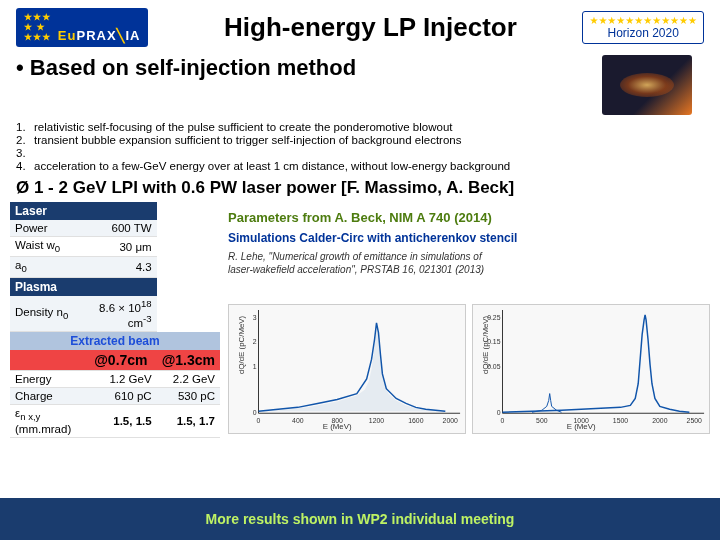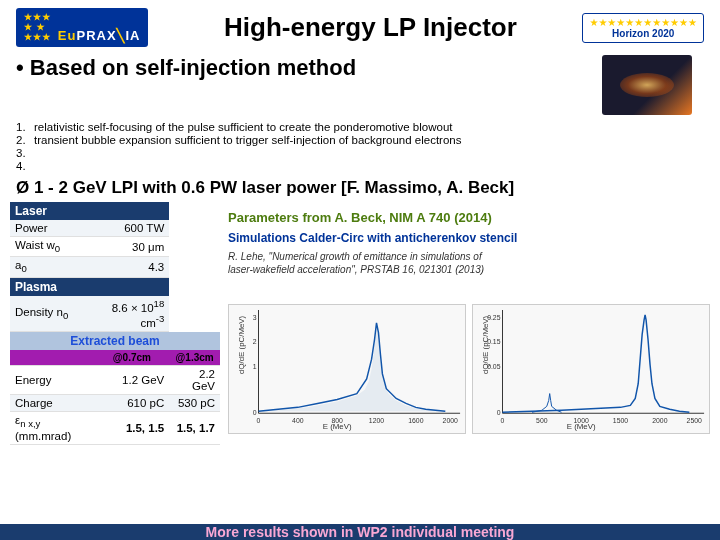--- a/index.html
+++ b/index.html
@@ -151,23 +151,23 @@
       font-weight: bold;
     }
     .highlight-orange {
       color: #cc5500;
       font-weight: bold;
     }
 
     
     .param-table tr.col-headers td {
       font-weight: bold;
-      background: #a21caf;
+      background: #ef4444;
       text-align: center;
-      font-size: 10px;
+      font-size: 14px;
     }
 
     
     .middle-panel {
       flex: 1;
       display: flex;
       flex-direction: column;
       gap: 4px;
     }
     .params-title {
@@ -208,25 +208,25 @@
 
     
     .chart-svg {
       width: 100%;
       height: 100%;
     }
 
     
     .bottom-banner {
       background: #1a3c6e;
-      color: #f9a8d4;
+      color: #bef264;
       text-align: center;
       font-size: 14px;
       font-weight: bold;
-      padding: 0 16px;
+      padding: 13px 16px;
       position: absolute;
       bottom: 0;
       left: 0;
       right: 0;
     }
 
     
     .sim-image {
       width: 90px;
       height: 60px;
@@ -256,21 +256,21 @@
 <div class="header">
   <div class="logo-area">
     <div class="logo-eupraxia">
       <span class="logo-stars">★★★<br>★ ★<br>★★★</span>
       <span style="color:#ffcc00;">Eu</span><span>PRAX</span><span style="color:#ffcc00;">╲</span><span>IA</span>
     </div>
   </div>
   <div class="header-title">High-energy LP Injector</div>
   <div class="horizon-logo">
     <span class="horizon-eu-stars">★★★★★★★★★★★★</span>
-    <span style="font-size:10px; color:#003399; font-weight:bold;text-align:right;">Horizon 2020</span>
+    <span style="font-size:12px; color:#003399; font-weight:normal;text-align:right;">Horizon 2020</span>
   </div>
 </div>
 
 <div class="bullet-section">
   <div style="display:flex; align-items:flex-start;">
     <div class="bullet-title" style="flex:1;">• Based on self-injection method</div>
     <div class="sim-image"></div>
   </div>
 </div>
 
@@ -281,20 +281,21 @@
   </div>
   <div class="numbered-list-item">
     <span class="num">2.</span>
     <span>transient bubble expansion sufficient to trigger self-injection of background electrons</span>
   </div>
   <div class="numbered-list-item">
     <span class="num">3.</span>
   </div>
   <div class="numbered-list-item">
     <span class="num">4.</span>
+    <span>acceleration to a few-GeV energy over at least 1 cm distance, without low-energy background</span>
   </div>
 </div>
 
 <div class="formula-line">
   <span>Ø 1 - 2 GeV LPI with 0.6 PW laser power [F. Massimo, A. Beck]</span>
 </div>
 
 <div class="main-content">
 
   <div class="table-panel">

